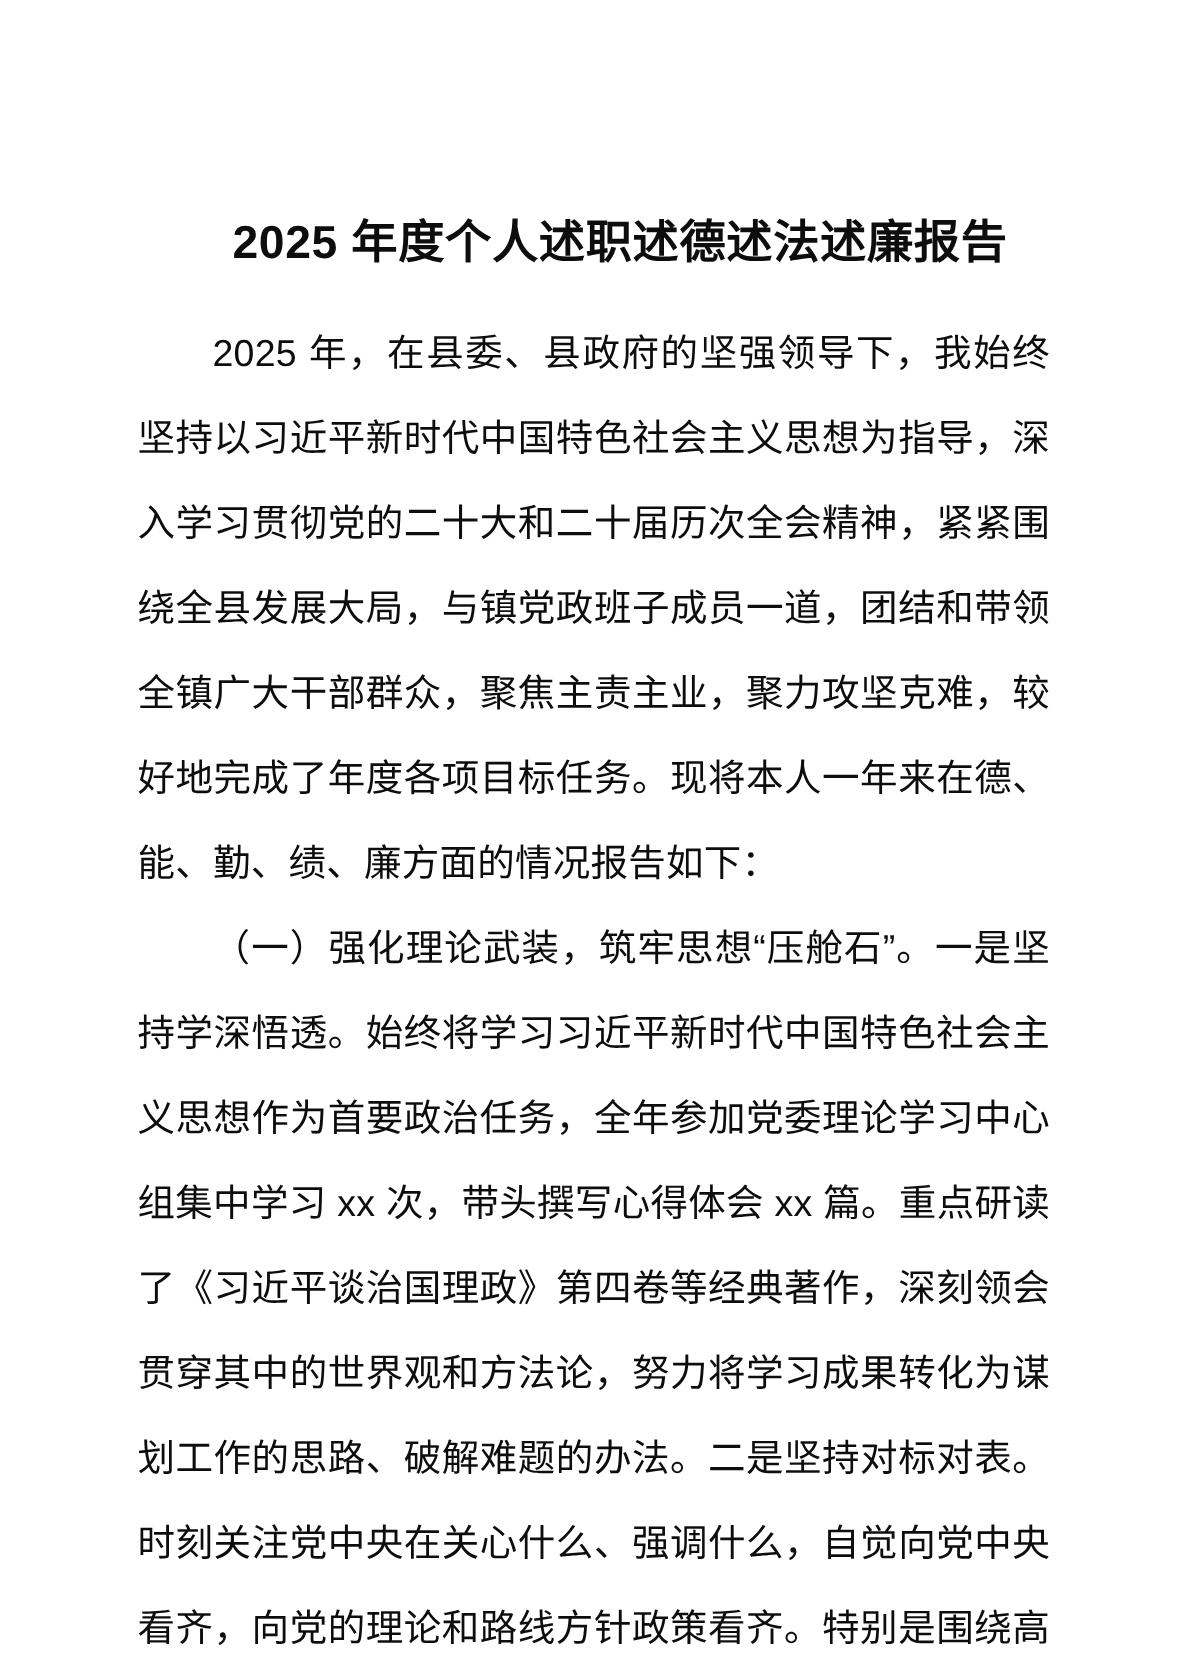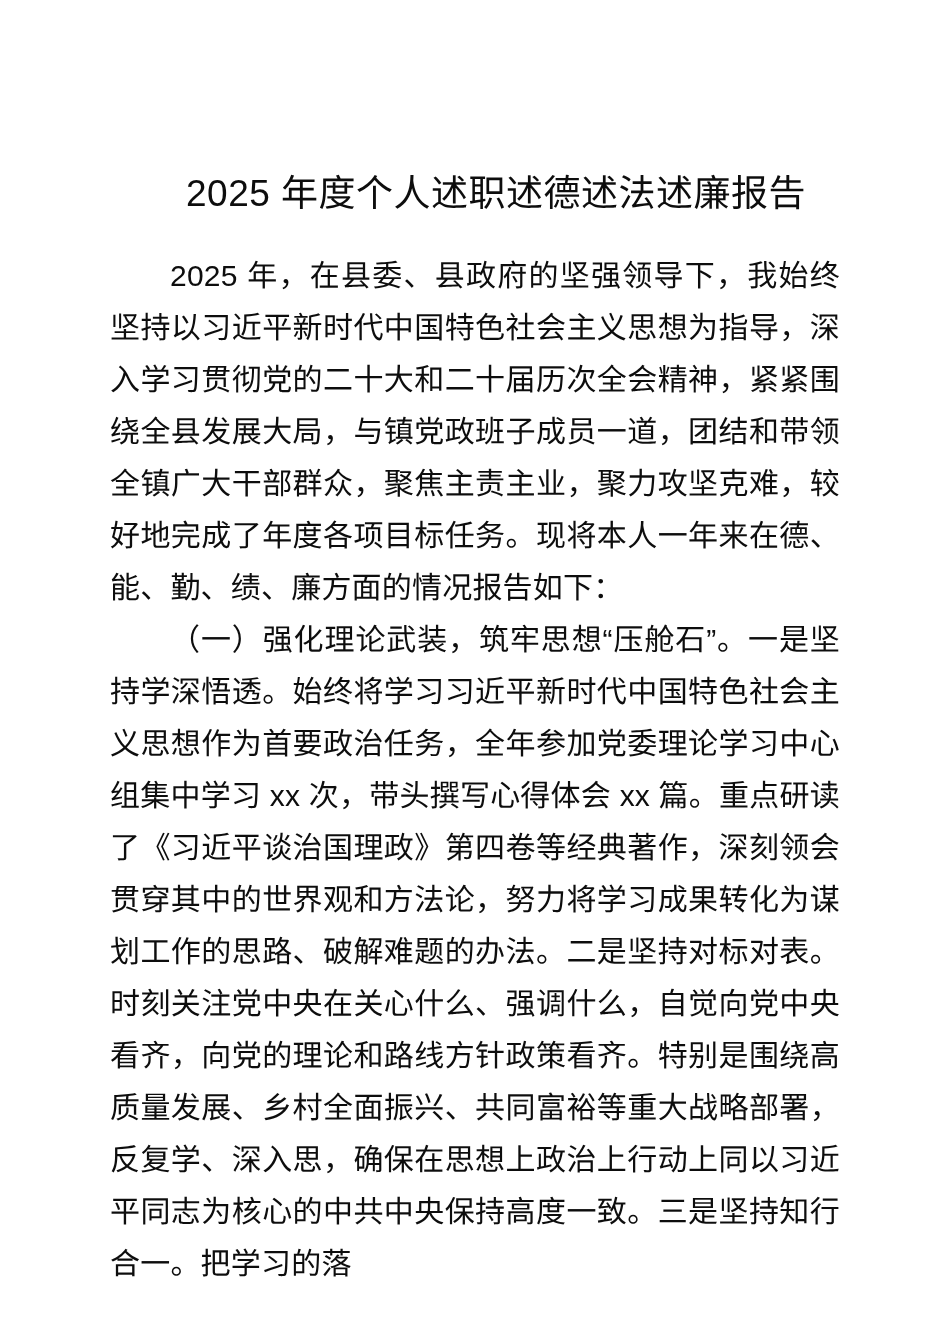--- a/index.html
+++ b/index.html
@@ -22,36 +22,36 @@
     box-sizing: border-box;
   }
   .page-body {
     position: absolute;
     left: 110px;
     top: 0;
     width: 730px;
   }
   .doc-title {
     font-size: 37px;
-    font-weight: 400;
+    font-weight: 700;
     line-height: 52px;
     letter-spacing: 0.5px;
     margin: 0;
     padding: 0;
     padding-left: 76px;
     padding-top: 168px;
     white-space: nowrap;
     color: #0d0d0d;
   }
   .title-spacer {
     height: 30px;
   }
   .para {
     font-size: 30px;
-    line-height: 52px;
+    line-height: 68px;
     margin: 0;
     padding: 0;
     text-align: justify;
     text-justify: inter-ideograph;
     text-indent: 60px;
     letter-spacing: 0.2px;
     color: #0d0d0d;
     word-break: break-all;
   }
   .para + .para {

